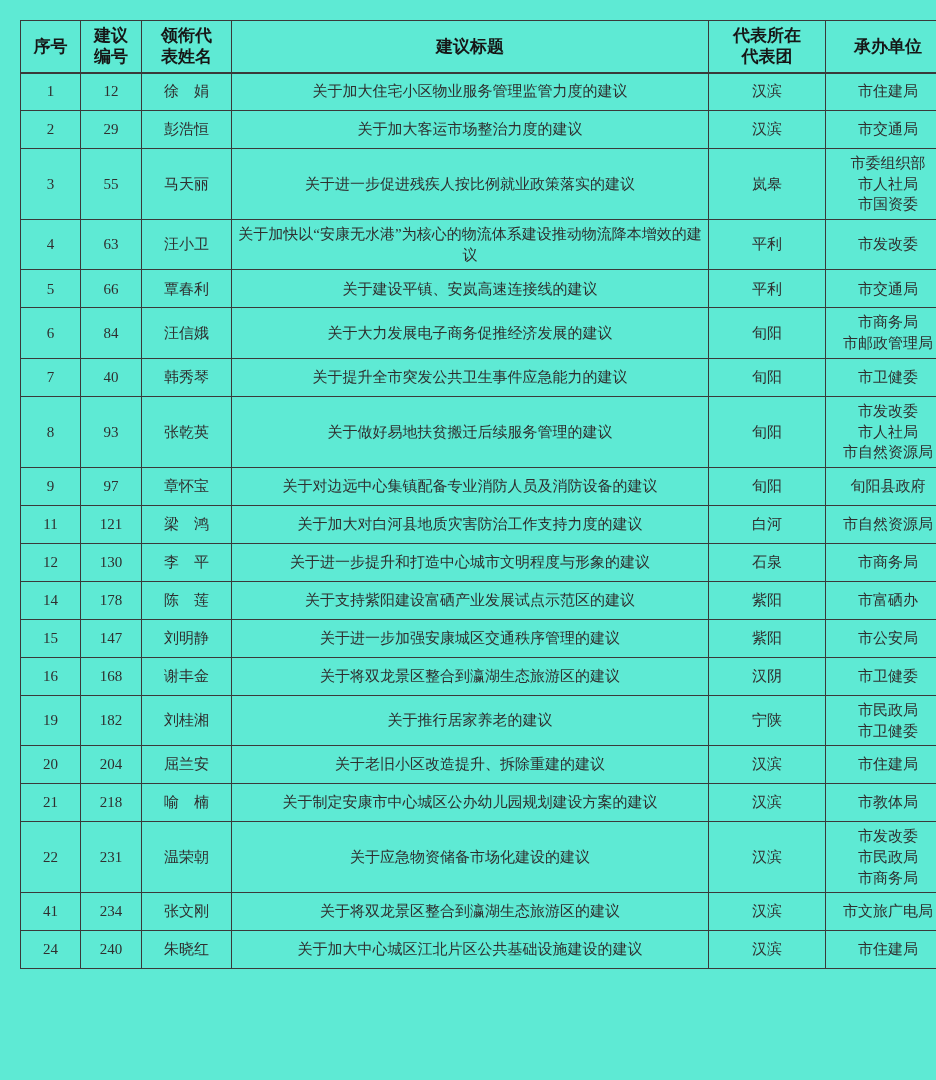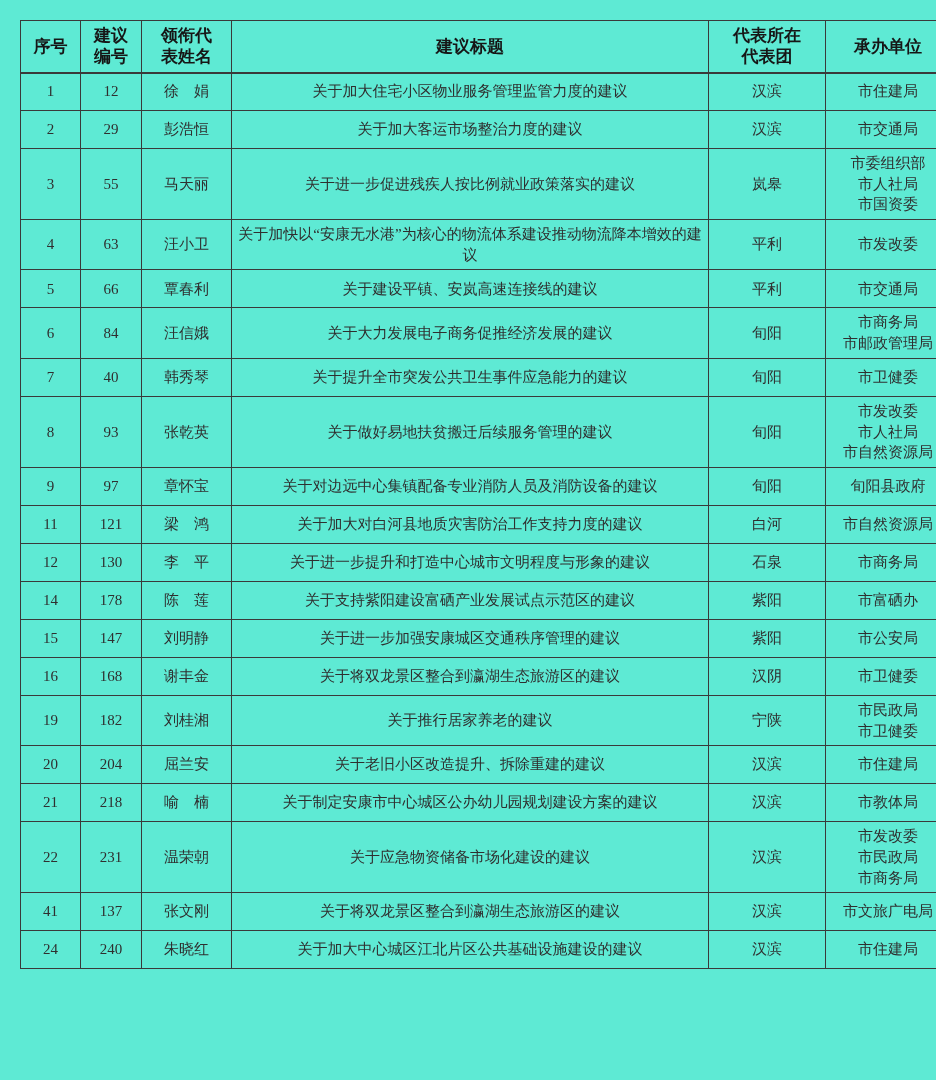--- a/index.html
+++ b/index.html
@@ -249,21 +249,21 @@
     <td class="cell-name">温荣朝</td>
     <td class="cell-title">关于应急物资储备市场化建设的建议</td>
     <td class="cell-delegation">汉滨</td>
     <td class="cell-unit">市发改委
 市民政局
 市商务局</td>
   </tr>
 
   <tr>
     <td class="cell-seq">41</td>
-    <td class="cell-number">137</td>
+    <td class="cell-number">234</td>
     <td class="cell-name">张文刚</td>
     <td class="cell-title">关于将双龙景区整合到瀛湖生态旅游区的建议</td>
     <td class="cell-delegation">汉滨</td>
     <td class="cell-unit">市文旅广电局</td>
   </tr>
 
   <tr>
     <td class="cell-seq">24</td>
     <td class="cell-number">240</td>
     <td class="cell-name">朱晓红</td>

